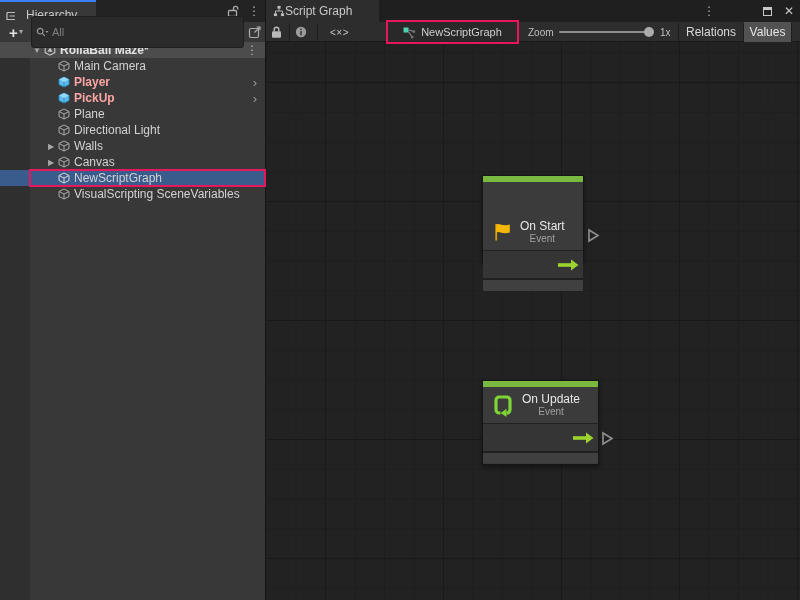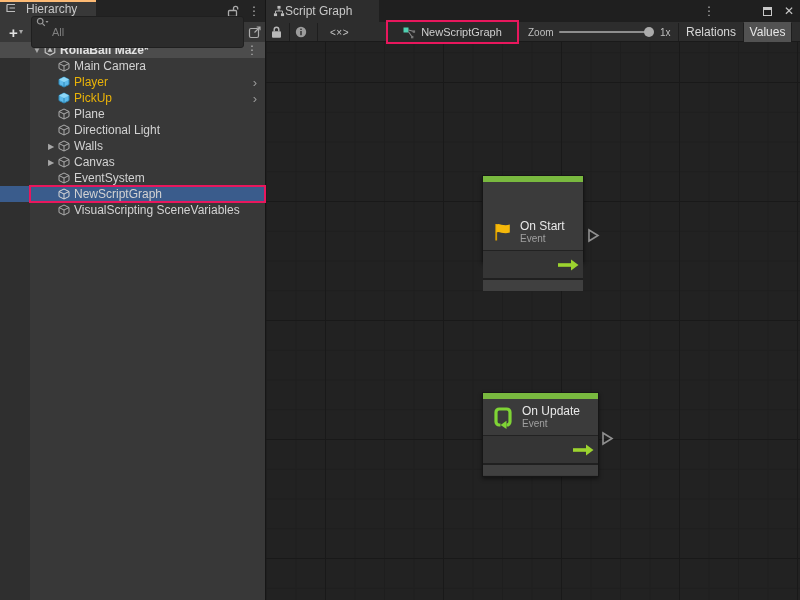--- a/index.html
+++ b/index.html
@@ -7,48 +7,48 @@
   .root {
     position:relative; width:800px; height:600px; overflow:hidden;
     font-family:"Liberation Sans", sans-serif; background:#222;
     -webkit-font-smoothing:antialiased; user-select:none;
   }
   
   .hier { position:absolute; left:0; top:0; width:265px; height:600px; background:#383838; }
   .hier-tabbar { position:relative; height:22px; background:#232323; }
   .hier-tab {
     position:absolute; left:0; top:0; width:96px; height:22px; background:#383838;
-    border-top:2px solid #fdba74; display:flex; align-items:flex-start; gap:5px; padding-left:5px;
+    border-top:2px solid #3b82f6; display:flex; align-items:flex-end; gap:5px; padding-left:5px;
   }
   .tab-label { font-size:12px; color:#C8C8C8; white-space:nowrap; }
   .hier-tab-actions { position:absolute; right:5px; top:0; height:22px; display:flex; align-items:center; gap:9px; }
   .kebab { color:#B4B4B4; font-size:12px; line-height:1; cursor:pointer; }
   .hier-toolbar { position:relative; height:20px; background:#383838; display:flex; align-items:center; padding:0 3px; }
   .plus-btn { display:flex; align-items:center; width:26px; justify-content:center; cursor:pointer; }
   .plus-glyph { color:#E0E0E0; font-size:15px; font-weight:bold; line-height:1; }
   .caret { color:#A8A8A8; font-size:8px; line-height:1; margin-left:1px; }
   .search-box {
     flex:1; height:32px; background:#2B2B2B; border:1px solid #1F1F1F; border-radius:3px;
-    display:flex; padding:0 4px; margin:0 4px 0 2px;
+    display:flex; align-items:center; padding:0 4px; margin:0 4px 0 2px;
   }
   .search-box input {
     flex:1; background:transparent; border:none; outline:none; color:#CCC; font-size:11px;
     font-family:"Liberation Sans", sans-serif; min-width:0;
   }
   .search-box input::placeholder { color:#7F7F7F; }
   .scene-row { height:16px; background:#4C4C4C; display:flex; align-items:center; padding-left:30px; }
   .expander { width:14px; font-size:8px; color:#A8A8A8; text-align:center; flex:0 0 14px; cursor:pointer; }
   .obj-icon { width:12px; height:12px; flex:0 0 12px; margin-right:4px; display:block; }
   .scene-name { font-size:12px; font-weight:bold; color:#E2E2E2; flex:1; white-space:nowrap; }
   .scene-row .kebab { padding-right:7px; }
   .tree { position:absolute; left:0; top:58px; right:0; bottom:0; background:#383838; }
   .gutter { position:absolute; left:0; top:0; bottom:0; width:30px; background:#2F2F2F; }
   .trow { position:relative; height:16px; display:flex; align-items:center; padding-left:44px; }
   .trow .row-label { font-size:12px; color:#D2D2D2; white-space:nowrap; }
-  .trow.prefab .row-label { color:#eab308; }
+  .trow.prefab .row-label { color:#fca5a5;font-weight:bold; }
   .trow.selected { background:#3A5C8C; }
   .chevron { margin-left:auto; padding-right:8px; color:#9A9A9A; font-size:13px; line-height:1; cursor:pointer; }
   .row-annotation {
     position:absolute; left:29px; right:-1px; top:-1px; bottom:-1px;
     border:2px solid #E8175D; pointer-events:none; z-index:6;
   }
   
   .graph { position:absolute; left:265px; top:0; width:535px; height:600px; overflow:hidden;
            background:#222; border-left:1px solid #161616; }
   .graph-tabbar { position:absolute; left:0; top:0; right:0; height:22px; background:#1F1F1F; }
@@ -86,27 +86,27 @@
       linear-gradient(#191919 1px, transparent 1px),
       linear-gradient(90deg, #191919 1px, transparent 1px),
       linear-gradient(#1E1E1E 1px, transparent 1px),
       linear-gradient(90deg, #1E1E1E 1px, transparent 1px);
     background-size:118px 119px, 118px 119px, 29.5px 29.75px, 29.5px 29.75px;
     background-position:0 40px, 59px 0, 0 10.25px, 0 0;
   }
   .vnode { position:absolute; background:#3B3B3B; border:1px solid #161616;
            box-shadow:0 2px 4px rgba(0,0,0,0.45); }
   .node-onstart { left:216px; top:133px; width:102px; height:87px; }
-  .node-onupdate { left:216px; top:350px; width:117px; height:85px; }
+  .node-onupdate { left:216px; top:338px; width:117px; height:85px; }
   .node-colorbar { height:6px; background:#79B93F; }
   .node-header { display:flex; align-items:center; gap:7px; padding:0 0 0 8px; background:#3B3B3B; }
   .node-onstart .node-header { height:37px;margin-top:31px; }
   .node-onupdate .node-header { height:36px; }
   .node-title { font-size:12px; color:#E8E8E8; line-height:14px; white-space:nowrap; }
-  .node-sub { font-size:10px; color:#A0A0A0; line-height:12px; white-space:nowrap; }
+  .node-sub { font-size:10px; color:#A0A0A0; line-height:12px; white-space:nowrap;text-align:center; }
   .node-ports { height:28px; background:#353535; border-top:1px solid #222;
                 display:flex; align-items:center; justify-content:flex-end; padding-right:4px; }
   .node-footer { background:#404040; border-top:2px solid #202020; }
   .node-onstart .node-footer { height:13px; }
   .node-onupdate .node-footer { height:12px; }
   .port-tri { position:absolute; cursor:pointer; }
   .tri-1 { left:321px; top:186px; }
   .tri-2 { left:335px; top:389px; }
 </style>
 </head>
@@ -218,27 +218,20 @@
       </div>
 
       <div class="trow">
         <span class="expander">▶</span>
         <svg class="obj-icon" viewBox="0 0 12 12">
             <path d="M6 1 L11 3.5 V8.5 L6 11 L1 8.5 V3.5 Z M1 3.5 L6 6 L11 3.5 M6 6 V11" fill="none" stroke="#ACACAC" stroke-width="1"></path>
           </svg>
         <span class="row-label">Canvas</span>
       </div>
 
-      <div class="trow">
-        <span class="expander"></span>
-        <svg class="obj-icon" viewBox="0 0 12 12">
-            <path d="M6 1 L11 3.5 V8.5 L6 11 L1 8.5 V3.5 Z M1 3.5 L6 6 L11 3.5 M6 6 V11" fill="none" stroke="#ACACAC" stroke-width="1"></path>
-          </svg>
-        <span class="row-label">EventSystem</span>
-      </div>
 
       <div class="trow selected">
         <span class="expander"></span>
         <svg class="obj-icon" viewBox="0 0 12 12">
             <path d="M6 1 L11 3.5 V8.5 L6 11 L1 8.5 V3.5 Z M1 3.5 L6 6 L11 3.5 M6 6 V11" fill="none" stroke="#D8D8D8" stroke-width="1"></path>
           </svg>
         <span class="row-label">NewScriptGraph</span>
         <span class="row-annotation"></span>
       </div>
 

